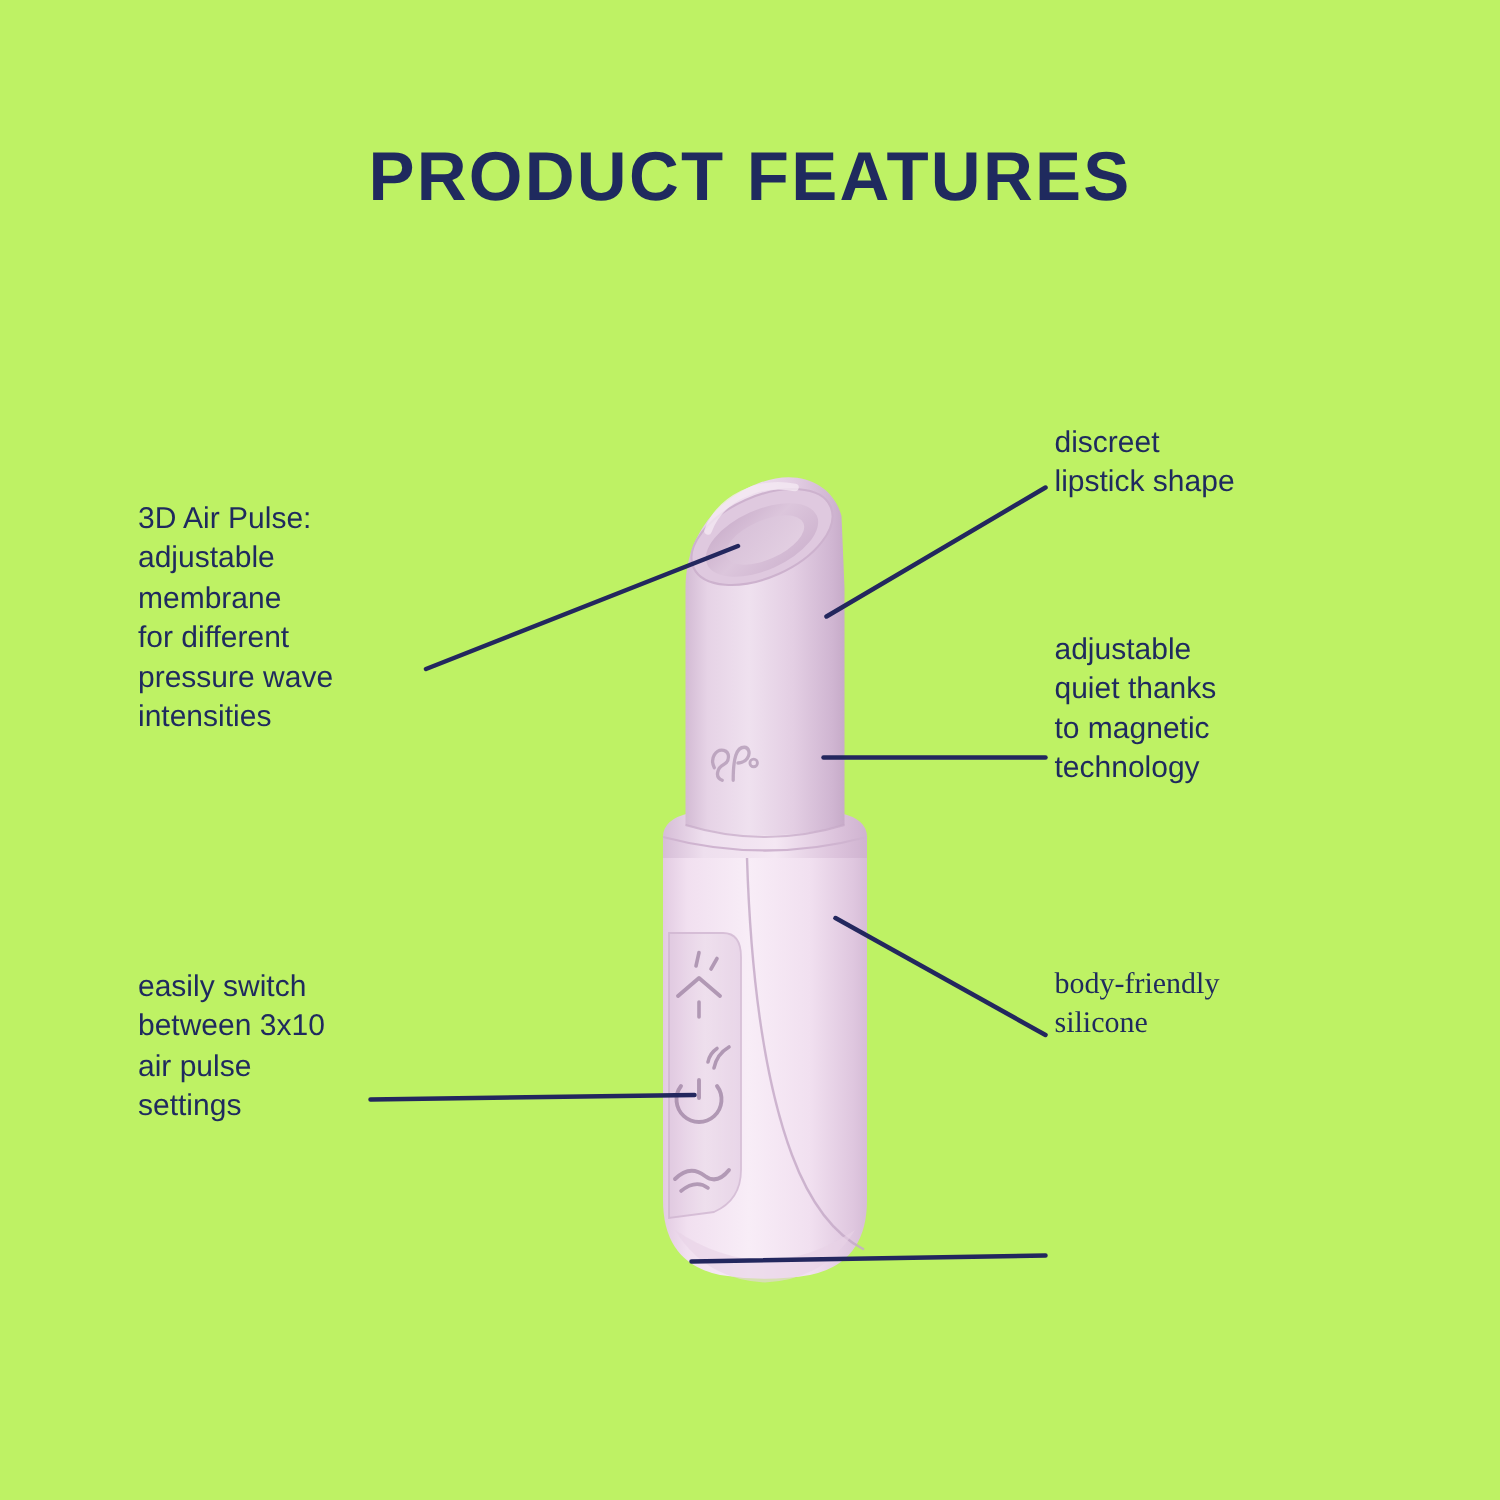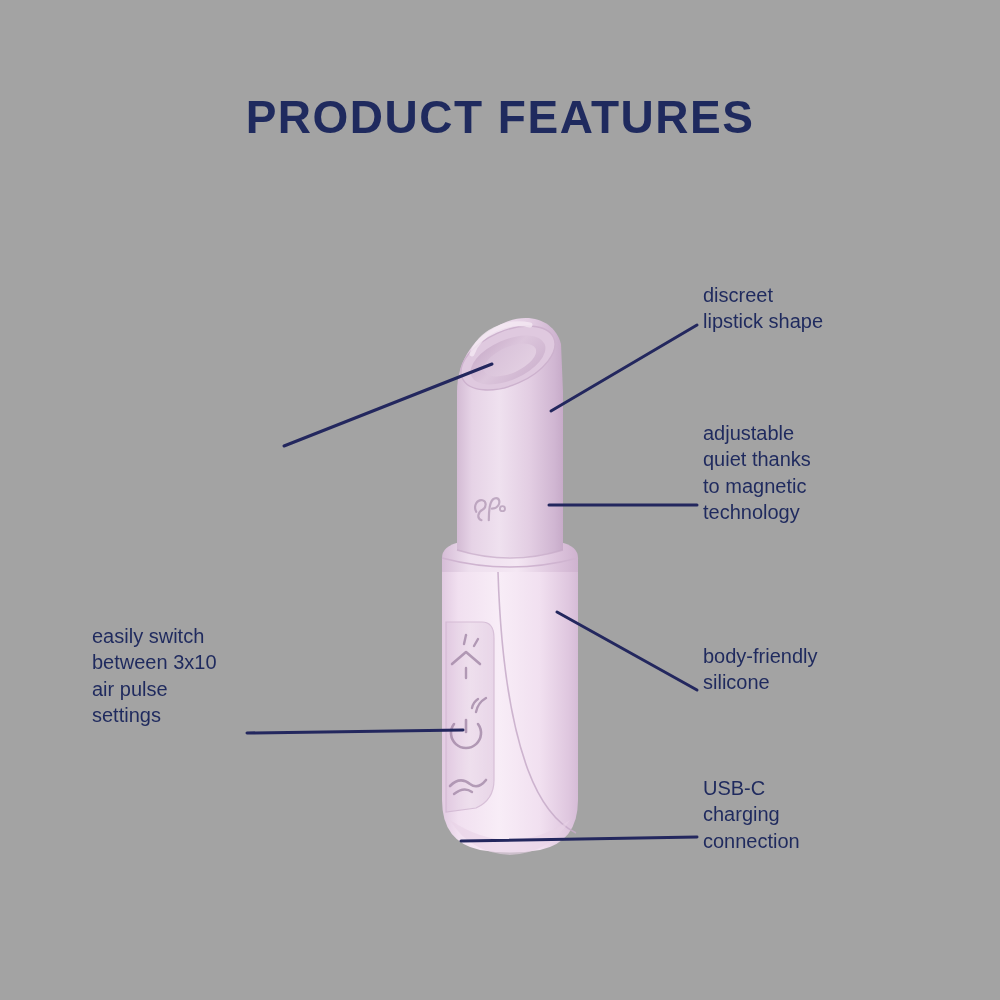--- a/index.html
+++ b/index.html
@@ -7,21 +7,21 @@
     padding: 0;
     background: #ffffff;
   }
   body {
     font-family: "Liberation Sans", sans-serif;
   }
   #stage {
     position: relative;
     width: 1000px;
     height: 1000px;
-    background: #a3a3a3;
+    background: #bef264;
     overflow: hidden;
   }
 
   
   .page-title {
     position: absolute;
     left: 0;
     top: 90px;
     width: 1000px;
     text-align: center;
@@ -39,24 +39,24 @@
     font-size: 20px;
     line-height: 1.32;
     font-weight: 400;
     font-family: "Liberation Sans", sans-serif;
     white-space: pre-line;
   }
   .callout-left  { text-align: left; }
   .callout-right { text-align: left; }
 
   #callout-air-pulse   { left: 92px;  top: 333px; width: 265px; }
-  #callout-switch      { left: 92px;  top: 623px; width: 265px; }
+  #callout-switch      { left: 92px;  top: 645px; width: 265px; }
   #callout-lipstick    { left: 703px; top: 282px; width: 250px; }
   #callout-quiet       { left: 703px; top: 420px; width: 255px; }
-  #callout-silicone    { left: 703px; top: 643px; width: 255px; }
+  #callout-silicone    { left: 703px; top: 643px; width: 255px; font-family: Liberation Serif, serif; }
   #callout-usbc        { left: 703px; top: 775px; width: 255px; }
 
   
   #leaders {
     position: absolute;
     left: 0; top: 0;
     width: 1000px;
     height: 1000px;
     pointer-events: none;
   }
@@ -203,34 +203,37 @@
 
   <svg id="leaders" viewBox="0 0 1000 1000">
     <line x1="284" y1="446" x2="492" y2="364" stroke="#23275e" stroke-width="3" stroke-linecap="round"></line>
     <line x1="247" y1="733" x2="463" y2="730" stroke="#23275e" stroke-width="3" stroke-linecap="round"></line>
     <line x1="551" y1="411" x2="697" y2="325" stroke="#23275e" stroke-width="3" stroke-linecap="round"></line>
     <line x1="549" y1="505" x2="697" y2="505" stroke="#23275e" stroke-width="3" stroke-linecap="round"></line>
     <line x1="557" y1="612" x2="697" y2="690" stroke="#23275e" stroke-width="3" stroke-linecap="round"></line>
     <line x1="461" y1="841" x2="697" y2="837" stroke="#23275e" stroke-width="3" stroke-linecap="round"></line>
   </svg>
 
+  <div class="callout callout-left" id="callout-air-pulse">3D Air Pulse:
+adjustable
+membrane
+for different
+pressure wave
+intensities</div>
 
   <div class="callout callout-left" id="callout-switch">easily switch
 between 3x10
 air pulse
 settings</div>
 
   <div class="callout callout-right" id="callout-lipstick">discreet
 lipstick shape</div>
 
   <div class="callout callout-right" id="callout-quiet">adjustable
 quiet thanks
 to magnetic
 technology</div>
 
   <div class="callout callout-right" id="callout-silicone">body-friendly
 silicone</div>
 
-  <div class="callout callout-right" id="callout-usbc">USB-C
-charging
-connection</div>
 
 </div>
 
 </body></html>

